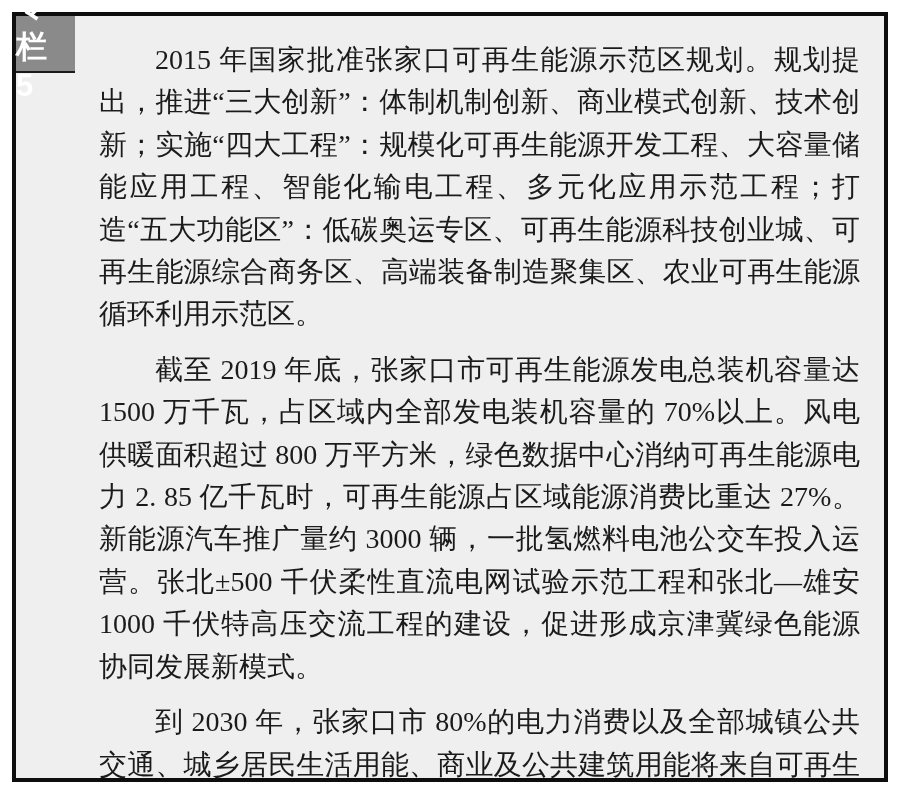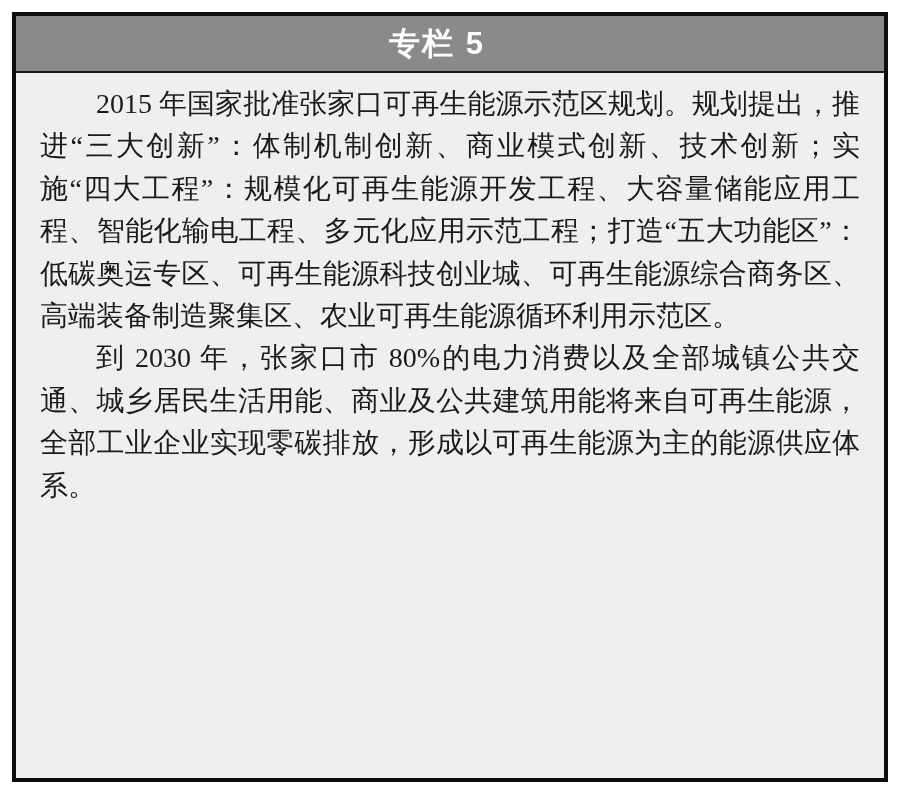--- a/index.html
+++ b/index.html
@@ -14,21 +14,21 @@
     width: 900px; height: 796px;
     background: #ffffff;
   }
   .panel {
     position: absolute;
     left: 12px; top: 12px;
     width: 876px; height: 770px;
     border: 4px solid #0e0e0e;
     background: #efefef;
     display: flex;
-    flex-direction: column;
+    flex-direction: row;
   }
   .panel-header {
     height: 57px;
     flex: 0 0 57px;
     background: #8a8a8a;
     border-bottom: 2px solid #1a1a1a;
     display: flex;
     align-items: center;
     justify-content: center;
     color: #ffffff;
@@ -43,28 +43,30 @@
     background: #efefef;
     color: #1b1b1b;
     padding: 10px 24px 8px 24px;
     font-size: 28px;
     line-height: 42.4px;
     text-align: justify;
     overflow: hidden;
   }
   .panel-body p {
     text-indent: 2em;
+    margin-top: 13px;
   }
 </style>
 </head>
 <body>
 
 <div class="page">
   <div class="panel">
     <div class="panel-header">
       <span class="hdr-label">专栏 5</span>
     </div>
     <div class="panel-body">
       <p>2015 年国家批准张家口可再生能源示范区规划。规划提出，推进“三大创新”：体制机制创新、商业模式创新、技术创新；实施“四大工程”：规模化可再生能源开发工程、大容量储能应用工程、智能化输电工程、多元化应用示范工程；打造“五大功能区”：低碳奥运专区、可再生能源科技创业城、可再生能源综合商务区、高端装备制造聚集区、农业可再生能源循环利用示范区。</p>
+      <p>截至 2019 年底，张家口市可再生能源发电总装机容量达 1500 万千瓦，占区域内全部发电装机容量的 70%以上。风电供暖面积超过 800 万平方米，绿色数据中心消纳可再生能源电力 2. 85 亿千瓦时，可再生能源占区域能源消费比重达 27%。新能源汽车推广量约 3000 辆，一批氢燃料电池公交车投入运营。张北±500 千伏柔性直流电网试验示范工程和张北—雄安 1000 千伏特高压交流工程的建设，促进形成京津冀绿色能源协同发展新模式。</p>
       <p>到 2030 年，张家口市 80%的电力消费以及全部城镇公共交通、城乡居民生活用能、商业及公共建筑用能将来自可再生能源，全部工业企业实现零碳排放，形成以可再生能源为主的能源供应体系。</p>
     </div>
   </div>
 </div>
 
 </body></html>

